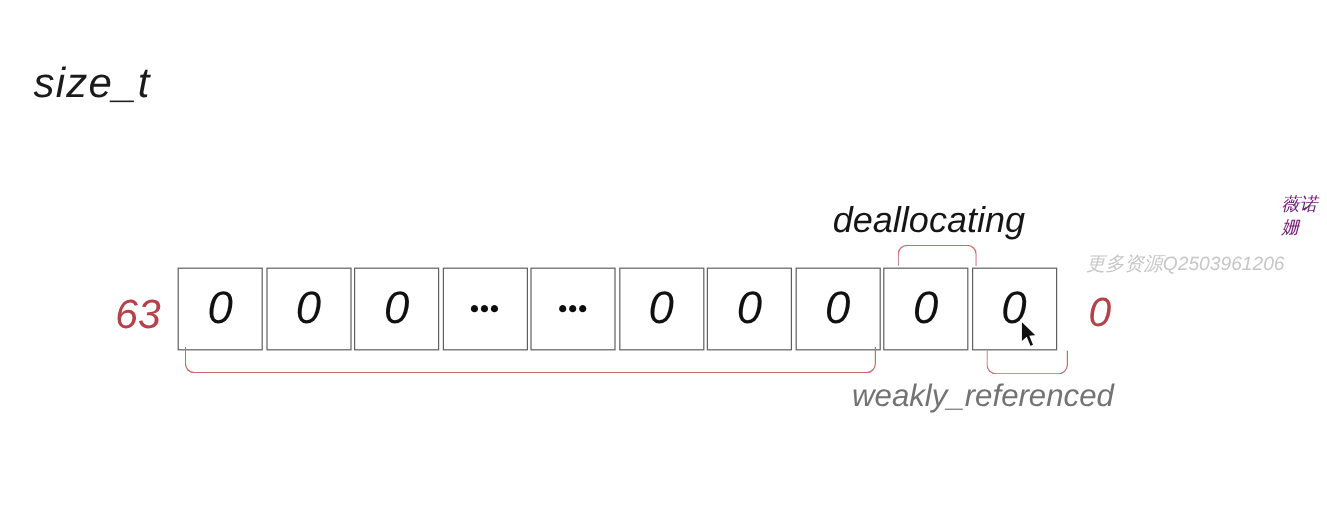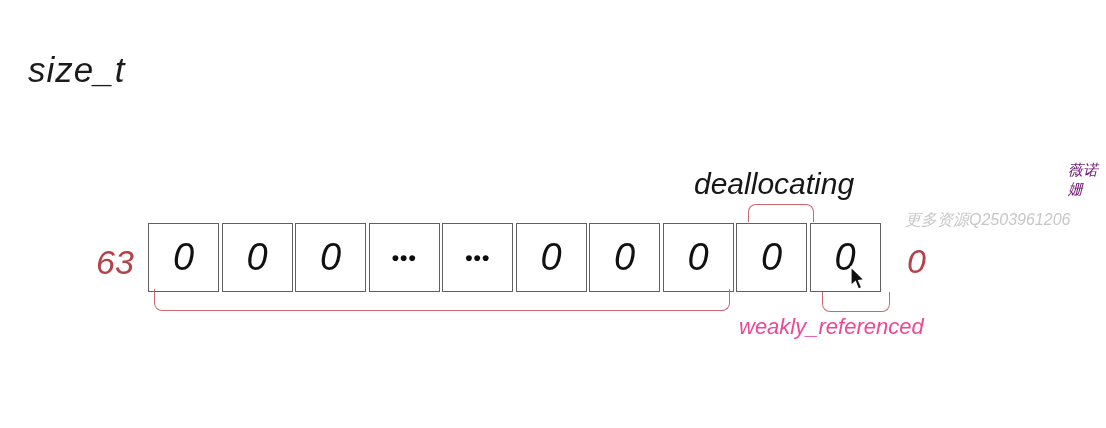--- a/index.html
+++ b/index.html
@@ -86,23 +86,23 @@
     left: 694px; top: 167px;
     font-size: 30px;
     color: #161616;
   }
   #rc-label {
     left: 417px; top: 313px;
     font-size: 34px;
     color: #161616;
   }
   #weakly-referenced-label {
-    left: 739px; top: 314px;
-    font-size: 22px;
-    color: #ec4899;
+    left: 710px; top: 314px;
+    font-size: 26px;
+    color: #737373;
   }
 
   
   #watermark-author {
     left: 1056px; top: 161px;
     font-size: 15px;
     color: #701a75;
     margin-left: 12px;
   }
   #watermark-resources {

